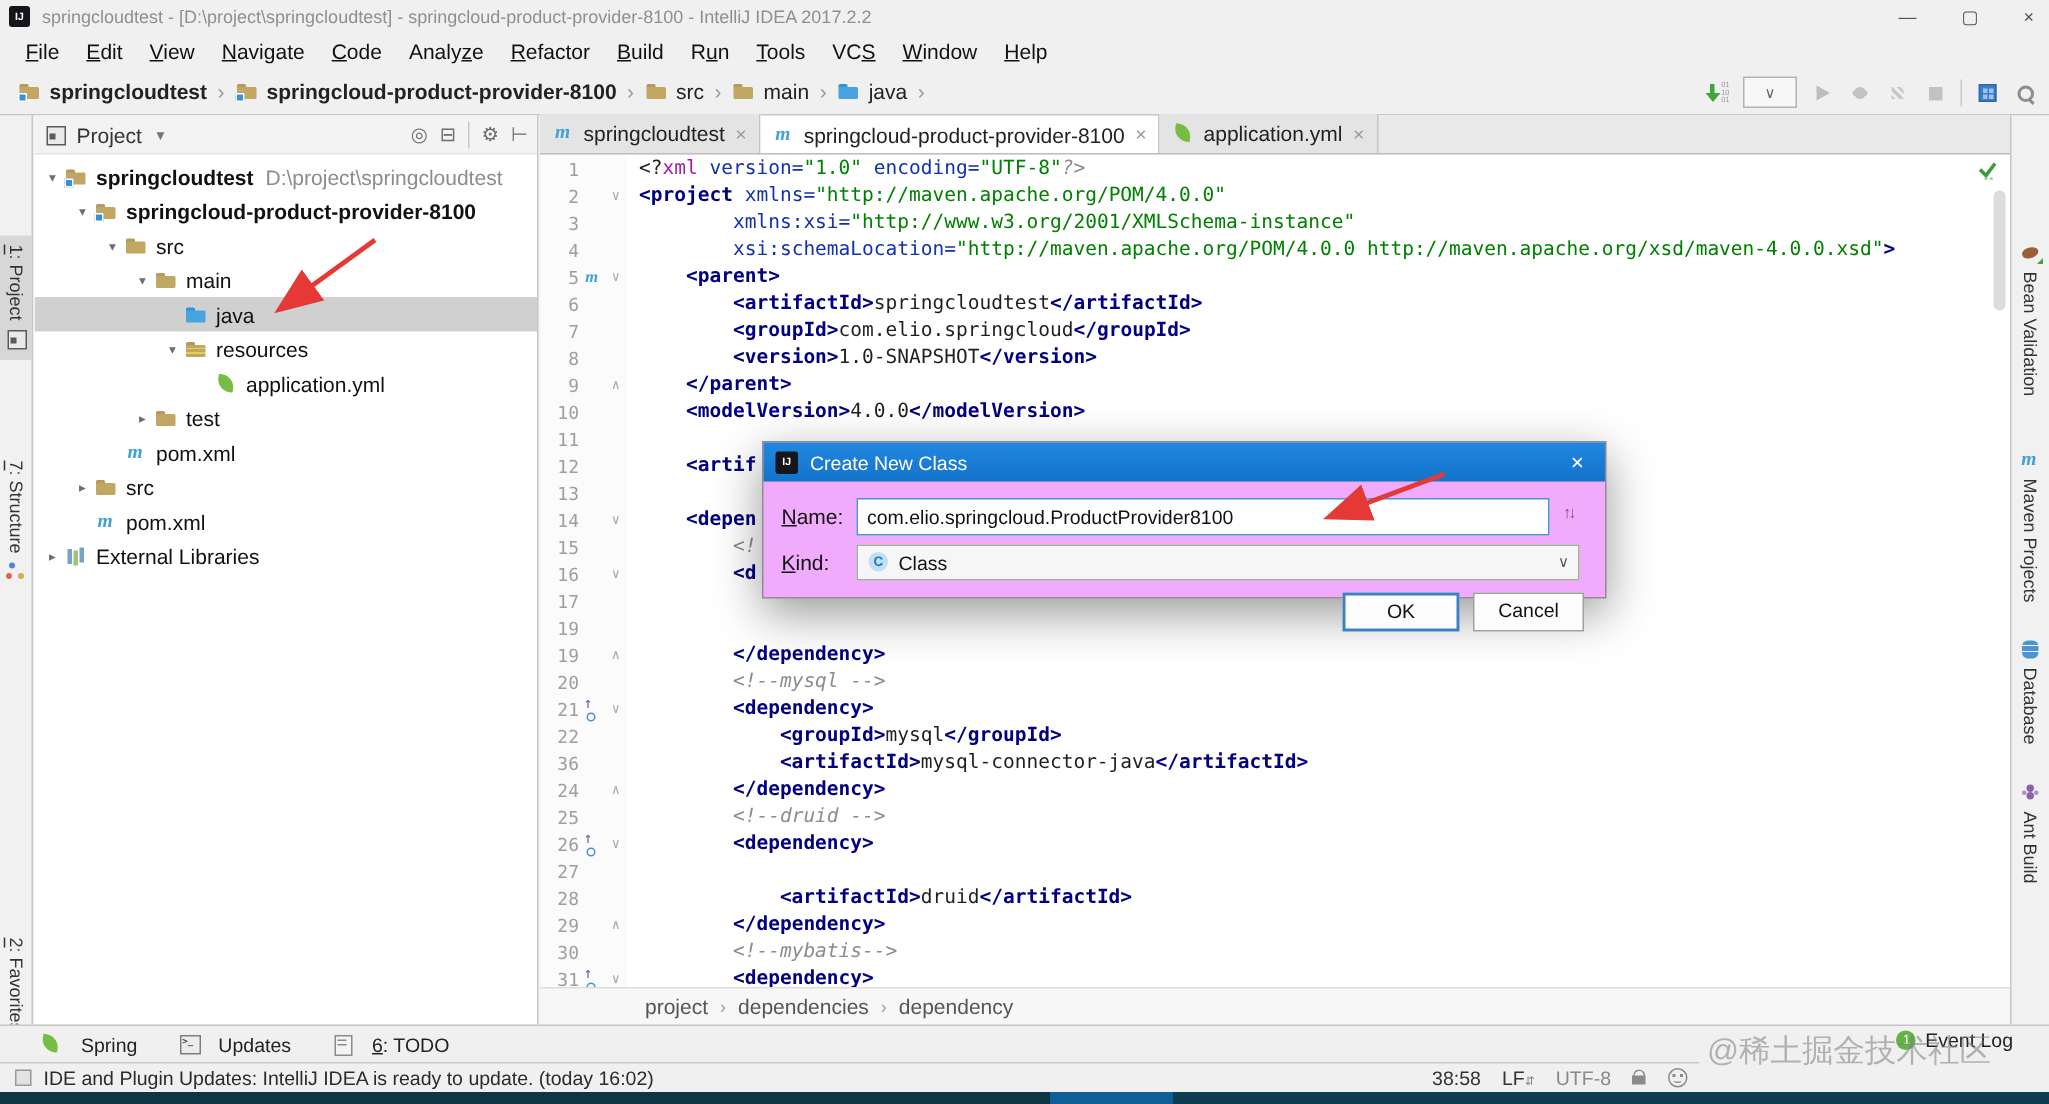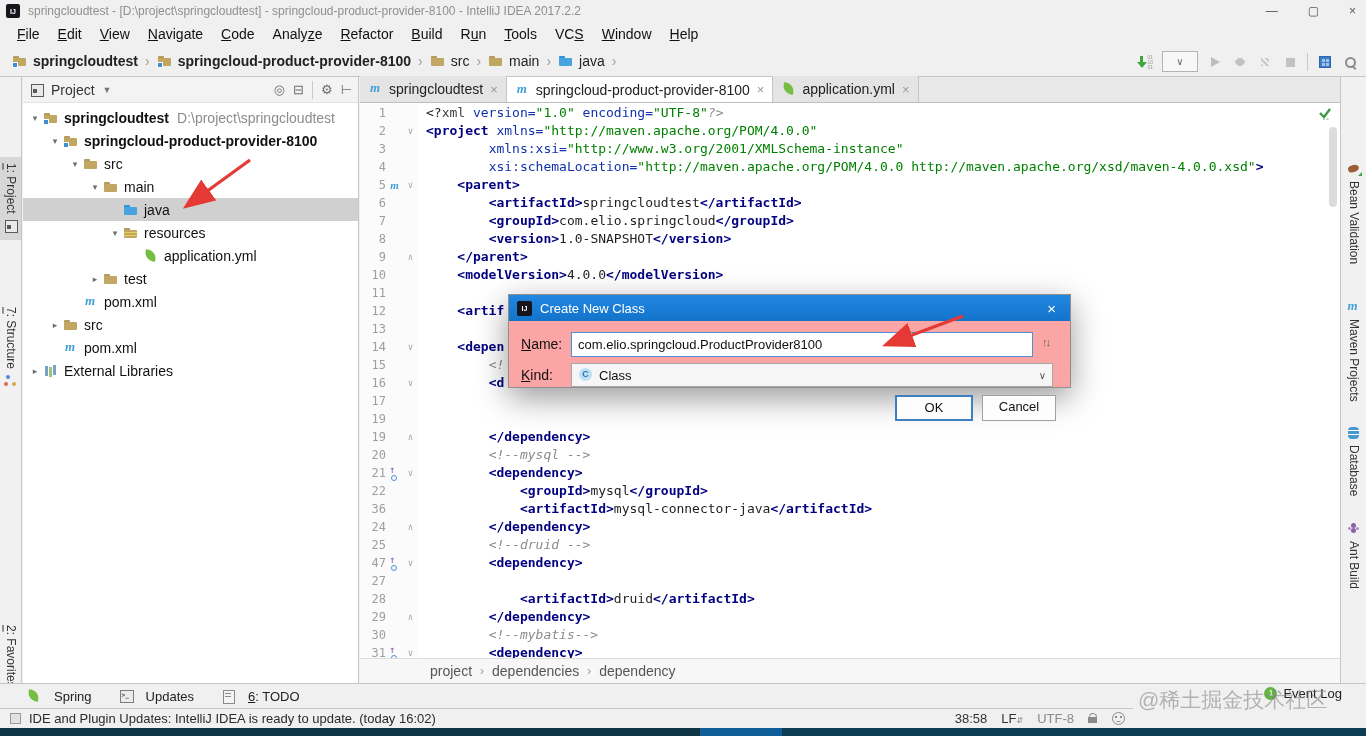--- a/index.html
+++ b/index.html
@@ -108,28 +108,28 @@
   .gut .gfold{width:15px;text-align:center;color:#a7a7a7;font-size:9px}
   .g-mvn{color:#45a0d8;font:italic bold 11px/16px "Liberation Serif",serif}
   .g-impl{position:absolute;left:3px;top:1px;color:#7d54a8;font-size:10px;line-height:9px}
   .g-impl::after{content:"";position:absolute;left:2px;top:10px;width:4px;height:4px;border:1px solid #4a90d9;border-radius:50%}
   .codeln{padding-left:8px}
   .tk-tg{color:#000080;font-weight:bold}
   .tk-at{color:#1232ac}
   .tk-vl{color:#008000}
   .tk-pl{color:#1f1f1f}
   .tk-cm{color:#8c8c8c;font-style:italic}
-  .tk-pi{color:#404040}
+  .tk-pi{color:#a21caf}
   #ed-breadcrumb{position:absolute;left:0;right:0;bottom:0;height:25px;background:#f7f7f7;border-top:1px solid #ddd;display:flex;align-items:center;padding-left:70px;font-size:14px;color:#555}
   #ed-breadcrumb .bc-sep{margin:0 8px;color:#9a9a9a;font-size:12px}
   #scroll-thumb{position:absolute;right:3px;top:50px;width:8px;height:80px;background:#dcdcdc;border-radius:4px}
   #insp-check{position:absolute;right:7px;top:28px;width:16px;height:16px}
 
   
-  #dialog{position:absolute;left:508px;top:294px;width:563px;height:94px;background:#fca5a5;border:1px solid #8f8f8f;box-shadow:0 10px 30px rgba(0,0,0,.4);z-index:50}
+  #dialog{position:absolute;left:508px;top:294px;width:563px;height:105px;background:#f0abfc;border:1px solid #8f8f8f;box-shadow:0 10px 30px rgba(0,0,0,.4);z-index:50}
   #dlg-title{height:26px;background:linear-gradient(#2287e0,#1373cb);display:flex;align-items:center;padding:0 8px;color:#fff;font-size:13px}
   #dlg-title .app-logo{width:15px;height:15px}
   #dlg-title .t{margin-left:8px}
   #dlg-close{margin-left:auto;font-size:15px;color:#fff;padding:0 6px}
   .dlg-label{position:absolute;left:12px;font-size:14px;color:#111}
   #name-field{position:absolute;left:62px;top:37px;width:462px;height:25px;background:#fff;border:1px solid #4d90d9;font-size:13px;line-height:23px;padding-left:6px;color:#111;overflow:hidden}
   #updown{position:absolute;left:533px;top:41px;font-size:11px;color:#666;letter-spacing:-2px}
   #kind-combo{position:absolute;left:62px;top:68px;width:482px;height:24px;background:#f6f6f6;border:1px solid #a8a8a8;display:flex;align-items:center;padding:0 6px;font-size:13px;color:#111}
   #kind-combo .lbl{margin-left:5px}
   #kind-combo .chev{margin-left:auto;color:#555;font-size:10px}
@@ -370,21 +370,21 @@
       <div class="cl"><span class="gut"><span class="ln">16</span><span class="gic"></span><span class="gfold">∨</span></span><span class="codeln"><span class="tk-pl">        </span><span class="tk-tg">&lt;d</span></span></div>
       <div class="cl"><span class="gut"><span class="ln">17</span><span class="gic"></span><span class="gfold"></span></span><span class="codeln"></span></div>
       <div class="cl"><span class="gut"><span class="ln">19</span><span class="gic"></span><span class="gfold"></span></span><span class="codeln"></span></div>
       <div class="cl"><span class="gut"><span class="ln">19</span><span class="gic"></span><span class="gfold">∧</span></span><span class="codeln"><span class="tk-pl">        </span><span class="tk-tg">&lt;/dependency&gt;</span></span></div>
       <div class="cl"><span class="gut"><span class="ln">20</span><span class="gic"></span><span class="gfold"></span></span><span class="codeln"><span class="tk-pl">        </span><span class="tk-cm">&lt;!--mysql --&gt;</span></span></div>
       <div class="cl"><span class="gut"><span class="ln">21</span><span class="gic"><span class="g-impl">↑</span></span><span class="gfold">∨</span></span><span class="codeln"><span class="tk-pl">        </span><span class="tk-tg">&lt;dependency&gt;</span></span></div>
       <div class="cl"><span class="gut"><span class="ln">22</span><span class="gic"></span><span class="gfold"></span></span><span class="codeln"><span class="tk-pl">            </span><span class="tk-tg">&lt;groupId&gt;</span><span class="tk-pl">mysql</span><span class="tk-tg">&lt;/groupId&gt;</span></span></div>
       <div class="cl"><span class="gut"><span class="ln">36</span><span class="gic"></span><span class="gfold"></span></span><span class="codeln"><span class="tk-pl">            </span><span class="tk-tg">&lt;artifactId&gt;</span><span class="tk-pl">mysql-connector-java</span><span class="tk-tg">&lt;/artifactId&gt;</span></span></div>
       <div class="cl"><span class="gut"><span class="ln">24</span><span class="gic"></span><span class="gfold">∧</span></span><span class="codeln"><span class="tk-pl">        </span><span class="tk-tg">&lt;/dependency&gt;</span></span></div>
       <div class="cl"><span class="gut"><span class="ln">25</span><span class="gic"></span><span class="gfold"></span></span><span class="codeln"><span class="tk-pl">        </span><span class="tk-cm">&lt;!--druid --&gt;</span></span></div>
-      <div class="cl"><span class="gut"><span class="ln">47</span><span class="gic"><span class="g-impl">↑</span></span><span class="gfold">∨</span></span><span class="codeln"><span class="tk-pl">        </span><span class="tk-tg">&lt;dependency&gt;</span></span></div>
+      <div class="cl"><span class="gut"><span class="ln">26</span><span class="gic"><span class="g-impl">↑</span></span><span class="gfold">∨</span></span><span class="codeln"><span class="tk-pl">        </span><span class="tk-tg">&lt;dependency&gt;</span></span></div>
       <div class="cl"><span class="gut"><span class="ln">27</span><span class="gic"></span><span class="gfold"></span></span></div>
       <div class="cl"><span class="gut"><span class="ln">28</span><span class="gic"></span><span class="gfold"></span></span><span class="codeln"><span class="tk-pl">            </span><span class="tk-tg">&lt;artifactId&gt;</span><span class="tk-pl">druid</span><span class="tk-tg">&lt;/artifactId&gt;</span></span></div>
       <div class="cl"><span class="gut"><span class="ln">29</span><span class="gic"></span><span class="gfold">∧</span></span><span class="codeln"><span class="tk-pl">        </span><span class="tk-tg">&lt;/dependency&gt;</span></span></div>
       <div class="cl"><span class="gut"><span class="ln">30</span><span class="gic"></span><span class="gfold"></span></span><span class="codeln"><span class="tk-pl">        </span><span class="tk-cm">&lt;!--mybatis--&gt;</span></span></div>
       <div class="cl"><span class="gut"><span class="ln">31</span><span class="gic"><span class="g-impl">↑</span></span><span class="gfold">∨</span></span><span class="codeln"><span class="tk-pl">        </span><span class="tk-tg">&lt;dependency&gt;</span></span></div>
     </div>
   <div id="ed-breadcrumb">
       <span>project</span>
       <span class="bc-sep">›</span>
       <span>dependencies</span>

